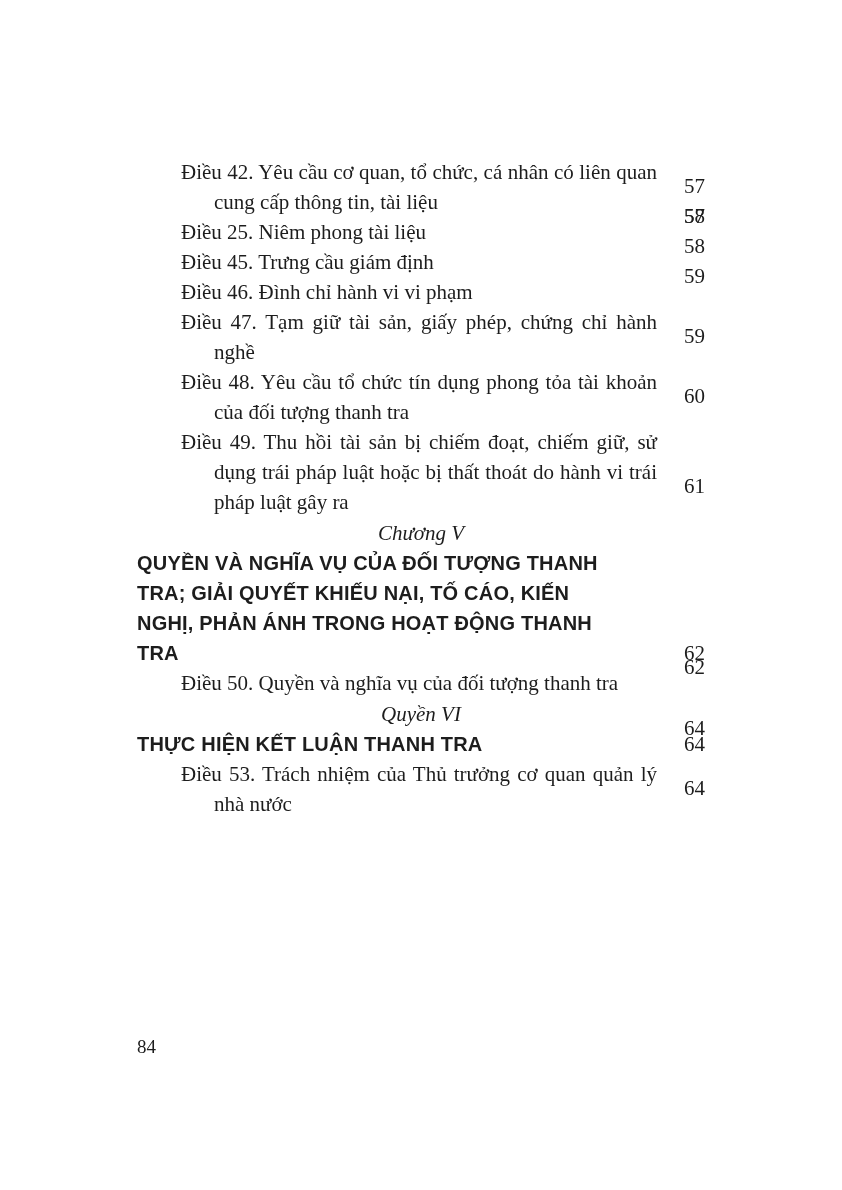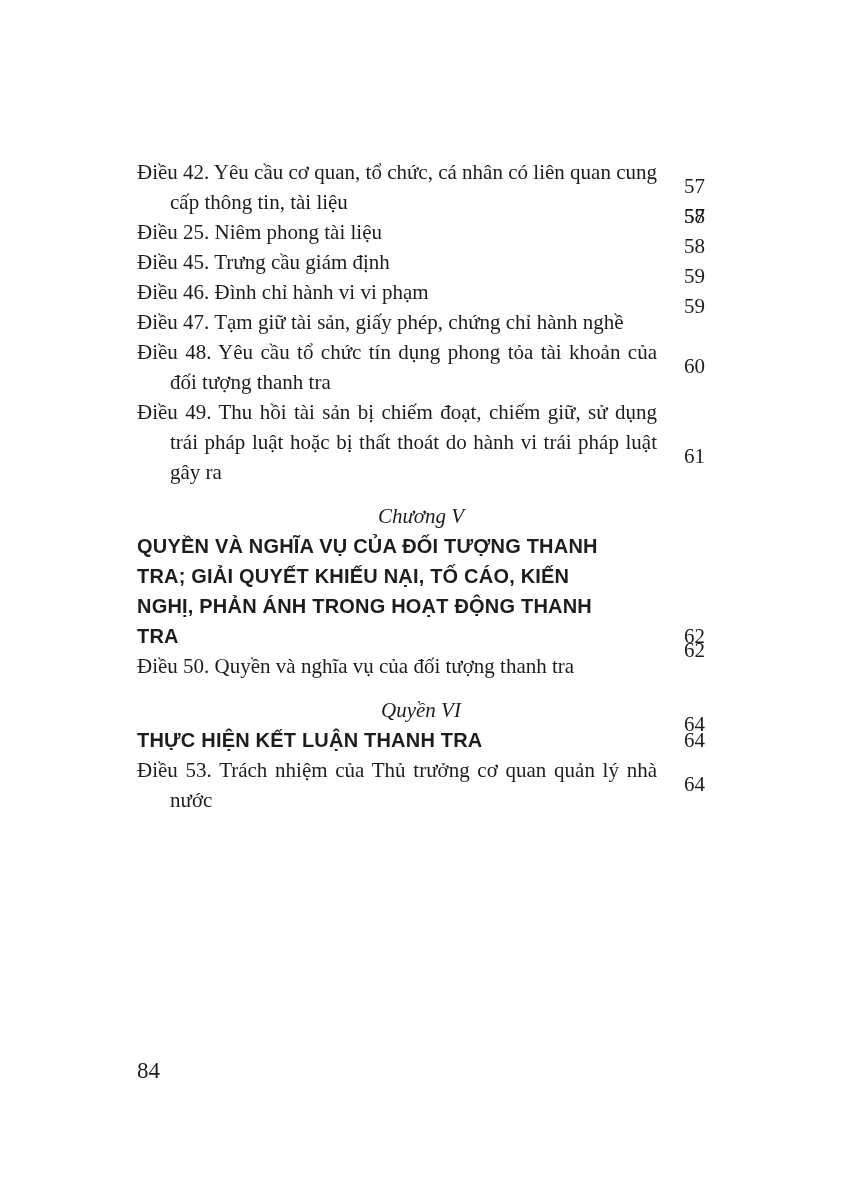--- a/index.html
+++ b/index.html
@@ -27,31 +27,32 @@
     top: 157px;
     width: 568px;
     font-size: 21px;
     line-height: 30px;
   }
   .toc-entry {
     position: relative;
     padding: 0 48px 0 33px;
     text-indent: -33px;
     text-align: justify;
+    margin-left: 44px;
   }
   .toc-entry .entry-page {
     position: absolute;
     right: 0;
     bottom: 16px;
     text-indent: 0;
   }
   .chapter-label {
     text-align: center;
     font-style: italic;
-    margin-top: 14px;
+    margin-top: 1px;
   }
   .chapter-heading {
     position: relative;
     text-align: left;
     font-family: "Liberation Sans", sans-serif;
     font-weight: 700;
     font-size: 20px;
     line-height: 30px;
     letter-spacing: 0.2px;
   }
@@ -64,22 +65,22 @@
     right: 0;
     bottom: 0;
     font-family: "Liberation Serif", serif;
     font-weight: 400;
     font-size: 21px;
     letter-spacing: 0;
   }
   .page-footer {
     position: absolute;
     left: 137px;
-    top: 1058px;
-    font-size: 23px;
+    top: 1036px;
+    font-size: 19px;
   }
 </style>
 </head>
 <body>
 
 <div class="page">
   <main class="toc">
 
     <div class="toc-entry">
       <span class="entry-text">Điều 42. Yêu cầu cơ quan, tổ chức, cá nhân có liên quan cung cấp thông tin, tài liệu</span>

